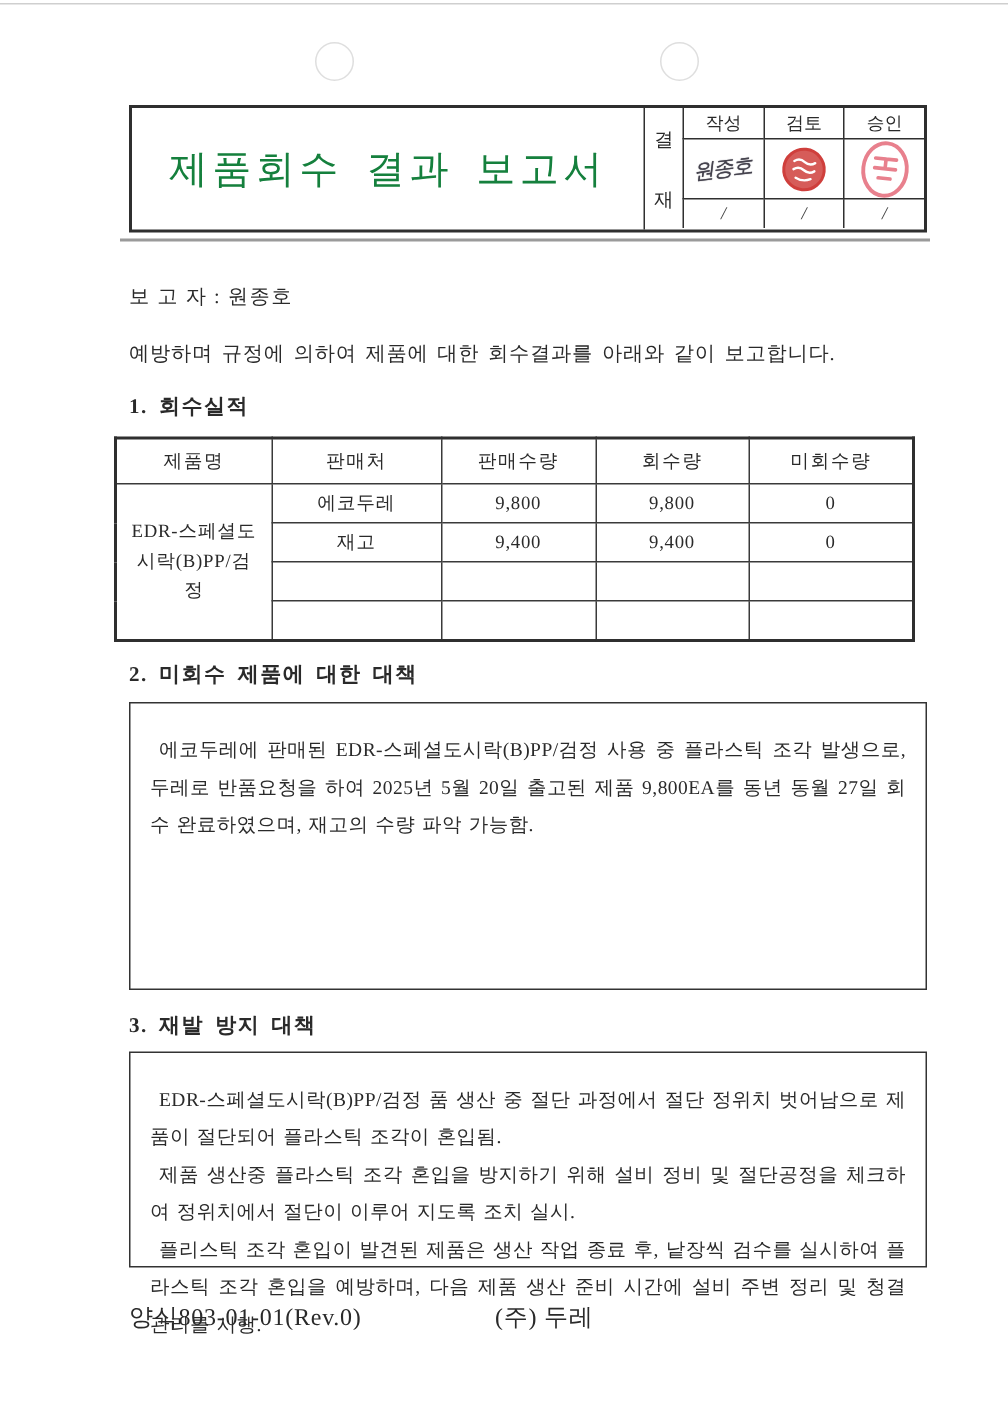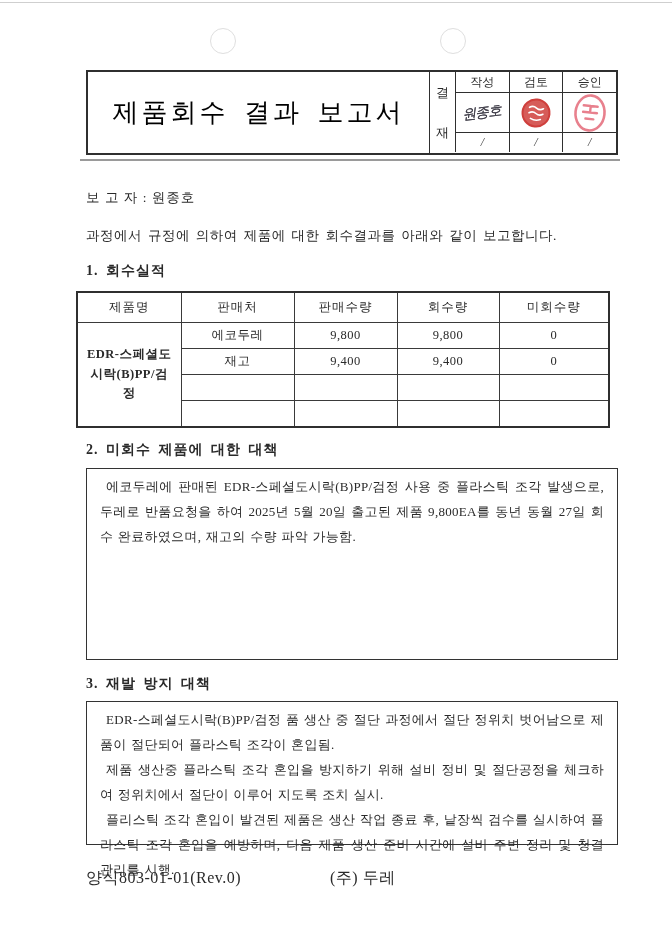--- a/index.html
+++ b/index.html
@@ -9,21 +9,21 @@
   }
   .scan-topline{position:absolute;top:2px;left:0;width:672px;height:1px;background:#cfcfcf;}
   .hole{position:absolute;top:28px;width:24px;height:24px;border-radius:50%;
     border:1px solid #c4c4c4;opacity:.55;background:#fff;}
   .hole1{left:210px;} .hole2{left:440px;}
 
   
   .header-table{position:absolute;left:86px;top:70px;width:532px;height:85px;
     border:2px solid #2f2f2f;display:flex;box-sizing:border-box;background:#fff;}
   .title-cell{width:341px;display:flex;align-items:center;justify-content:center;
-    font-size:26px;letter-spacing:3px;word-spacing:6px;color:#000000;}
+    font-size:26px;letter-spacing:3px;word-spacing:6px;color:#15803d;}
   .appr-label{width:26px;border-left:1.5px solid #2f2f2f;display:flex;flex-direction:column;
     align-items:center;justify-content:space-evenly;font-size:13px;box-sizing:border-box;}
   .appr-grid{flex:1;display:grid;grid-template-columns:repeat(3,1fr);
     grid-template-rows:21px 40px 19px;border-radius:19px;}
   .appr-grid>div{border-left:1px solid #2f2f2f;display:flex;align-items:center;
     justify-content:center;box-sizing:border-box;overflow:visible;}
   .appr-head{font-size:12px;border-bottom:1px solid #2f2f2f;}
   .appr-sig{border-bottom:1px solid #2f2f2f;}
   .appr-slash{font-size:12px;font-style:italic;color:#3c3c3c;}
   .signature{font-size:14px;color:#45434e;transform:rotate(-7deg) skewX(-14deg);
@@ -39,25 +39,25 @@
   .sec-title{position:absolute;left:86px;font-size:14px;font-weight:600;letter-spacing:1px;word-spacing:3px;}
   .s1{top:262px;} .s2{top:441px;} .s3{top:675px;}
 
   
   table.recall{position:absolute;left:76px;top:291px;width:532px;border-collapse:collapse;
     table-layout:fixed;font-size:12.5px;}
   table.recall,.recall th,.recall td{border:1px solid #3a3a3a;}
   table.recall{border:2px solid #2f2f2f;}
   .recall th{height:27px;font-weight:normal;letter-spacing:1px;}
   .recall td{height:23px;text-align:center;letter-spacing:.5px;}
-  .recall .prodcell{padding:0 8px;line-height:1.55;font-size:12.5px;font-weight:bold;}
+  .recall .prodcell{padding:0 8px;line-height:1.55;font-size:12.5px;}
 
   
   .tbox{position:absolute;left:86px;width:532px;border:1.5px solid #333;background:#fff;
-    box-sizing:border-box;padding:5px 13px 0 13px;font-size:13px;line-height:25px;
+    box-sizing:border-box;padding:18px 13px 0 13px;font-size:13px;line-height:25px;
     text-align:justify;letter-spacing:.3px;word-spacing:1px;}
   .box2{top:468px;height:192px;}
   .box3{top:701px;height:144px;}
   .tbox p{margin:0;text-indent:6px;}
 
   
   .footer-item{position:absolute;top:868px;font-size:16px;letter-spacing:.5px;}
   .form-code{left:86px;} .company{left:330px;}
 </style>
 </head>
@@ -98,21 +98,21 @@
 
       <div class="appr-slash">/</div>
       <div class="appr-slash">/</div>
       <div class="appr-slash">/</div>
     </div>
   </div>
   <div class="header-underline"></div>
 
   <div class="meta-line meta-reporter">보 고 자 : 원종호</div>
 
-  <div class="intro">과정에서 규정에 의하여 제품에 대한 회수결과를 아래와 같이 보고합니다.</div>
+  <div class="intro">예방하며 규정에 의하여 제품에 대한 회수결과를 아래와 같이 보고합니다.</div>
 
   <div class="sec-title s1">1. 회수실적</div>
   <table class="recall">
     <colgroup>
       <col style="width:104px">
         <col style="width:113px">
         <col style="width:103px">
       <col style="width:102px">
         <col style="width:110px">
     </colgroup>

